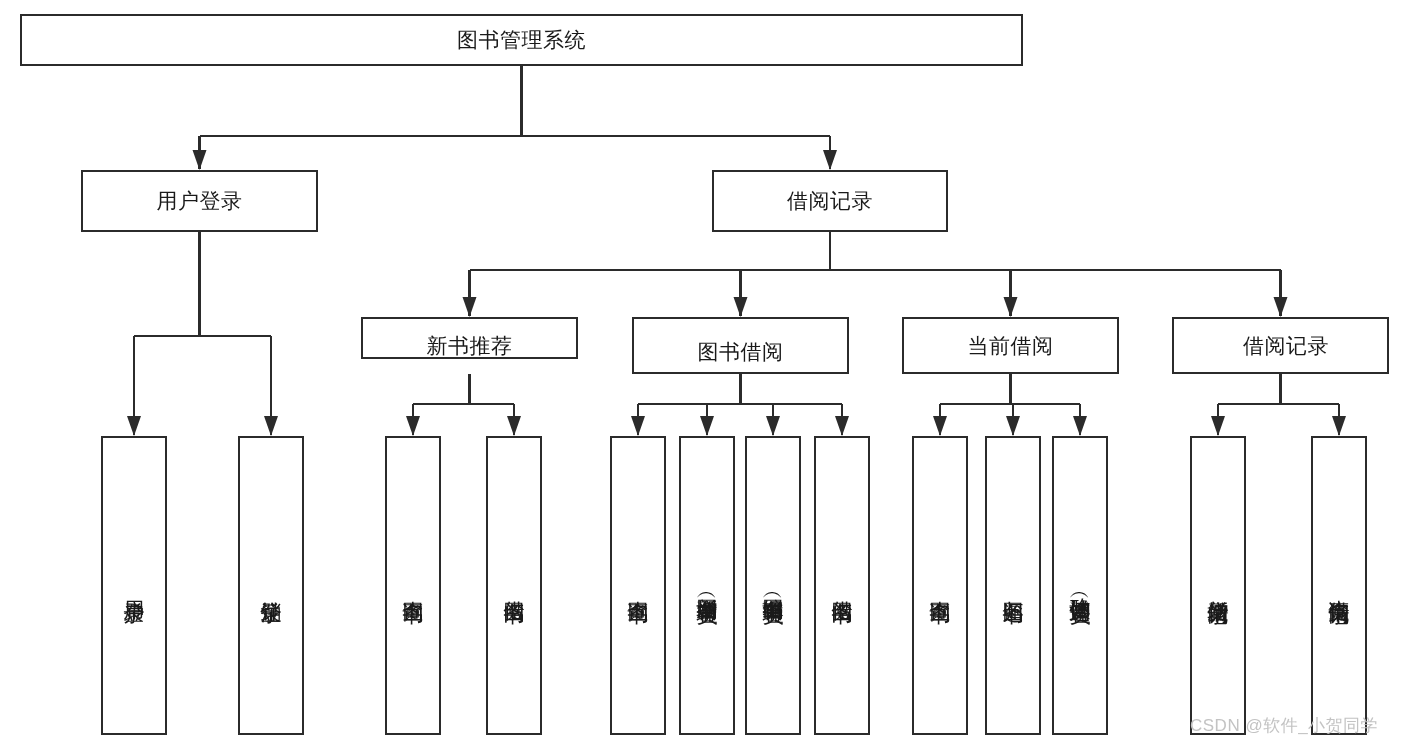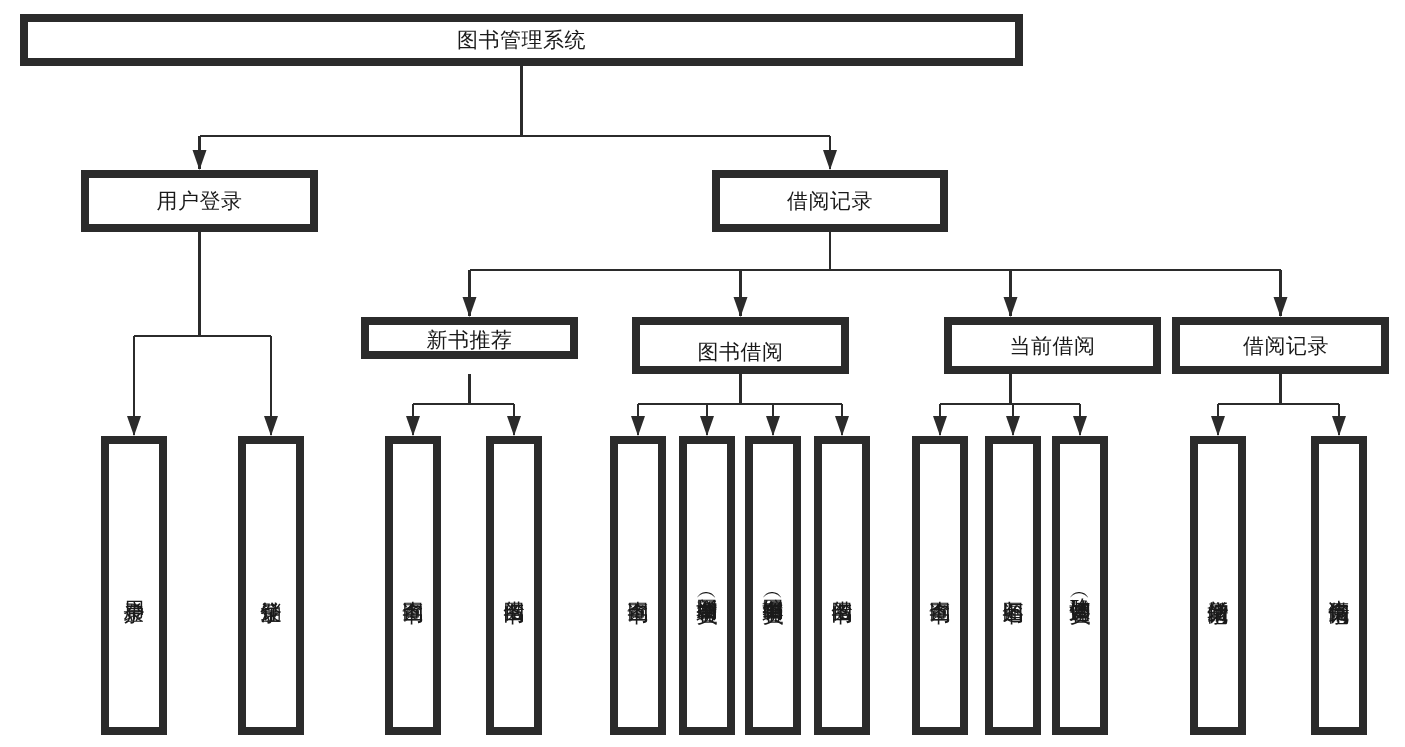--- a/index.html
+++ b/index.html
@@ -23,21 +23,21 @@
     left: 0;
     top: 0;
     width: 1405px;
     height: 747px;
     pointer-events: none;
   }
   .node-box {
     position: absolute;
     box-sizing: border-box;
     background: #ffffff;
-    border: 8px solid #15803d;
+    border: 2px solid #15803d;
     display: flex;
     align-items: center;
     justify-content: center;
     overflow: hidden;
   }
   .node-label-h {
     font-size: 21px;
     color: #1a1a1a;
     line-height: 1.1;
     letter-spacing: 0.5px;
@@ -130,21 +130,21 @@
       </div>
       <div class="node-box" style="left: 712px; top: 170px; width: 236px; height: 62px; border-color: rgb(43, 43, 43); background: rgb(255, 255, 255);">
         <span class="node-label-h" style="color: rgb(26, 26, 26);">借阅记录</span>
       </div>
       <div class="node-box" style="left: 361px; top: 317px; width: 217px; height: 42px; border-color: rgb(43, 43, 43); background: rgb(255, 255, 255); align-items: flex-end;">
         <span class="node-label-h" style="color: rgb(26, 26, 26);">新书推荐</span>
       </div>
       <div class="node-box" style="left: 632px; top: 317px; width: 217px; height: 57px; border-color: rgb(43, 43, 43); background: rgb(255, 255, 255);">
         <span class="node-label-h" style="color: rgb(26, 26, 26); margin-top: 12px;">图书借阅</span>
       </div>
-      <div class="node-box" style="left: 944px; top: 317px; width: 217px; height: 57px; border-color: rgb(43, 43, 43); background: rgb(255, 255, 255);">
+      <div class="node-box" style="left: 902px; top: 317px; width: 217px; height: 57px; border-color: rgb(43, 43, 43); background: rgb(255, 255, 255);">
         <span class="node-label-h" style="color: rgb(26, 26, 26);">当前借阅</span>
       </div>
       <div class="node-box" style="left: 1172px; top: 317px; width: 217px; height: 57px; border-color: rgb(43, 43, 43); background: rgb(255, 255, 255); padding-left: 11px;">
         <span class="node-label-h" style="color: rgb(26, 26, 26);">借阅记录</span>
       </div>
       <div class="node-box" style="left: 101px; top: 436px; width: 66px; height: 299px; border-color: rgb(43, 43, 43); background: rgb(255, 255, 255);">
         <span class="node-label-v" style="color: rgb(26, 26, 26);">用户登录</span>
       </div>
       <div class="node-box" style="left: 238px; top: 436px; width: 66px; height: 299px; border-color: rgb(43, 43, 43); background: rgb(255, 255, 255);">
         <span class="node-label-v" style="color: rgb(26, 26, 26);">注销登录</span>
@@ -176,13 +176,14 @@
       <div class="node-box" style="left: 1052px; top: 436px; width: 56px; height: 299px; border-color: rgb(43, 43, 43); background: rgb(255, 255, 255);">
         <span class="node-label-v" style="color: rgb(26, 26, 26);">确认归还（管理员）</span>
       </div>
       <div class="node-box" style="left: 1190px; top: 436px; width: 56px; height: 299px; border-color: rgb(43, 43, 43); background: rgb(255, 255, 255);">
         <span class="node-label-v" style="color: rgb(26, 26, 26);">新增借阅记录</span>
       </div>
       <div class="node-box" style="left: 1311px; top: 436px; width: 56px; height: 299px; border-color: rgb(43, 43, 43); background: rgb(255, 255, 255);">
         <span class="node-label-v" style="color: rgb(26, 26, 26);">查询借阅记录</span>
       </div>
     </div>
+  <div class="watermark" style="left: 1190px; top: 714px; color: rgb(195, 195, 195);">CSDN @软件_小贺同学</div>
 </div>
 
 </body></html>

